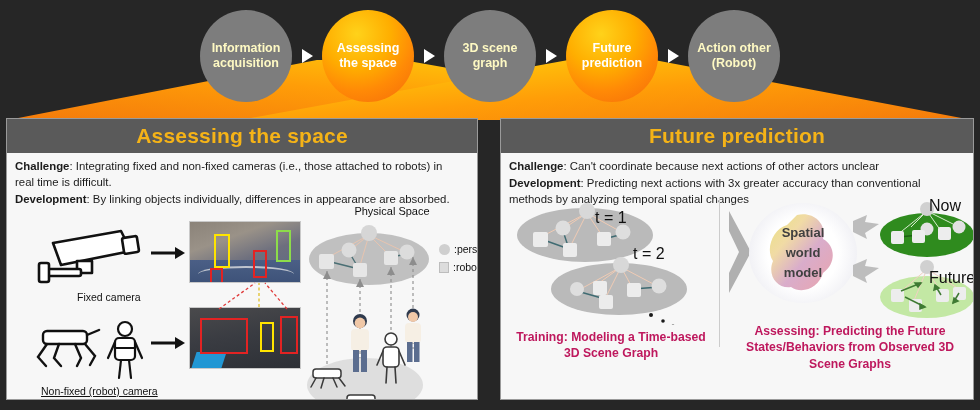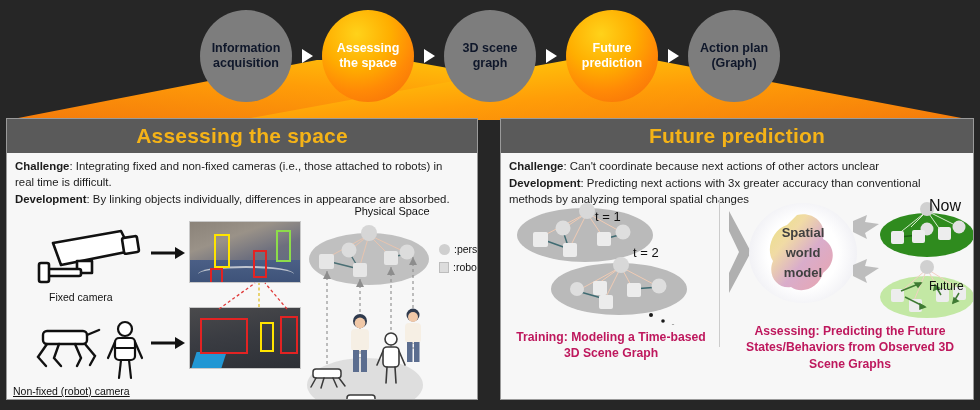--- a/index.html
+++ b/index.html
@@ -13,21 +13,21 @@
 
   
   #pipeline {
     position: absolute; left: 0; top: 0; width: 980px; height: 112px;
     display: flex; align-items: center; justify-content: center;
     gap: 0px; z-index: 5;
   }
   .stage {
     width: 92px; height: 92px; border-radius: 50%;
     display: flex; align-items: center; justify-content: center;
-    text-align: center; color: #0f172a; font-weight: bold; font-size: 12.5px;
+    text-align: center; color: #fef9c3; font-weight: bold; font-size: 12.5px;
     line-height: 1.22; padding: 4px; flex: none;
   }
   .stage.grey { background: #7d7d7d; }
   .stage.hot {
     background: radial-gradient(circle at 38% 26%, #ffd21a 0%, #ffae00 38%, #ff8a06 64%, #f4690a 100%);
     color: #ffffff;
   }
   .arrow-sep {
     width: 30px; display: flex; align-items: center; justify-content: center;
     flex: none;
@@ -64,42 +64,42 @@
   .panel-body { position: relative; flex: 1; background: #f7f7f7; overflow: hidden; }
 
   .txt {
     font-size: 11.4px; color: #1b1b1b; line-height: 1.42;
     padding: 5px 24px 0 8px;
   }
   .txt b { font-weight: bold; }
 
   
   #left-fig { position: absolute; left: 0; top: 56px; width: 470px; height: 224px; }
-  .cap { position: absolute; font-size: 10.5px; color: #111; white-space: nowrap; }
+  .cap { position: absolute; font-size: 10.5px; color: #111; white-space: nowrap; margin-left: 28px; }
   .photo { position: absolute; border: 1px solid #c9c9c9; overflow: hidden; }
   .bbox { position: absolute; border-width: 2px; border-style: solid; }
 
   #phys-label {
     position: absolute; left: 300px; top: -4px; width: 170px;
     text-align: center; font-size: 11px; color: #111;
   }
   .legend-row {
     position: absolute; display: flex; align-items: center; gap: 4px;
     font-size: 10.5px; color: #111;
   }
   .lg-circle { width: 11px; height: 11px; border-radius: 50%; background: #cfcfcf; display: block; }
   .lg-square { width: 10px; height: 11px; background: #dcdcdc; border: 1px solid #bdbdbd; display: block; }
 
   
   #right-fig { position: absolute; left: 0; top: 44px; width: 472px; height: 236px; }
   .bigcap {
     position: absolute; font-size: 12.2px; font-weight: bold; color: #be185d;
     text-align: center; line-height: 1.35;
   }
-  .tlabel { position: absolute; font-size: 13px; color: #111; }
+  .tlabel { position: absolute; font-size: 16px; color: #111; }
   .swm-word {
     position: absolute; font-size: 13px; font-weight: bold; color: #404040;
     text-align: center; width: 100%;
   }
   #divider {
     position: absolute; left: 218px; top: 0px; width: 1px; height: 150px;
     background: #cccccc;
   }
 </style>
 </head>
@@ -148,21 +148,21 @@
   </div>
 
   <div class="stage hot">
     <span>Future prediction</span>
   </div>
   <div class="arrow-sep">
     <span class="tri-right"></span>
   </div>
 
   <div class="stage grey">
-    <span>Action plan (Graph)</span>
+    <span>Action other (Robot)</span>
   </div>
 </div>
 
 <section class="panel" id="panel-left">
   <header class="panel-header">
     <h2 class="panel-title">Assessing the space</h2>
   </header>
   <div class="panel-body">
 
     <p class="txt">
@@ -455,19 +455,19 @@
           <line x1="22" y1="32" x2="42" y2="24"></line>
             <polygon points="42,24 36,24 39,28" fill="#3f7a33"></polygon>
           <line x1="26" y1="38" x2="46" y2="48"></line>
             <polygon points="46,48 41,45 41,50" fill="#3f7a33"></polygon>
           <line x1="62" y1="36" x2="56" y2="26"></line>
             <polygon points="56,26 55,31 60,29" fill="#3f7a33"></polygon>
           <line x1="80" y1="34" x2="74" y2="44"></line>
             <polygon points="74,44 79,42 75,39" fill="#3f7a33"></polygon>
         </g>
       </svg>
-      <div class="tlabel" style="left:428px; top:82px; font-size:12px;">Future</div>
+      <div class="tlabel" style="left:428px; top:72px; font-size:16px;">Future</div>
 
       <div class="bigcap" style="left:226px; top:126px; width:246px;">Assessing: Predicting the Future States/Behaviors from Observed 3D Scene Graphs</div>
 
     </div>
   </div>
 </section>
 
 </body></html>

